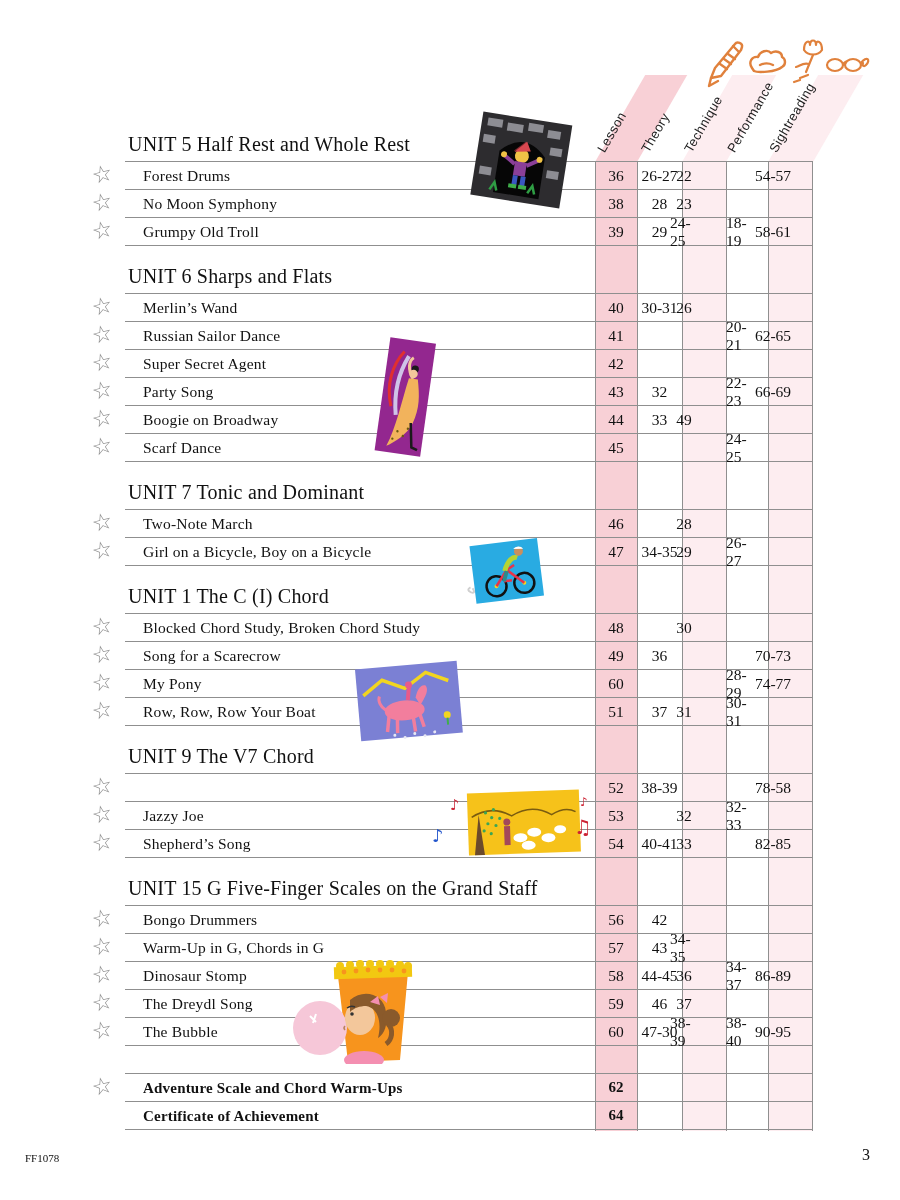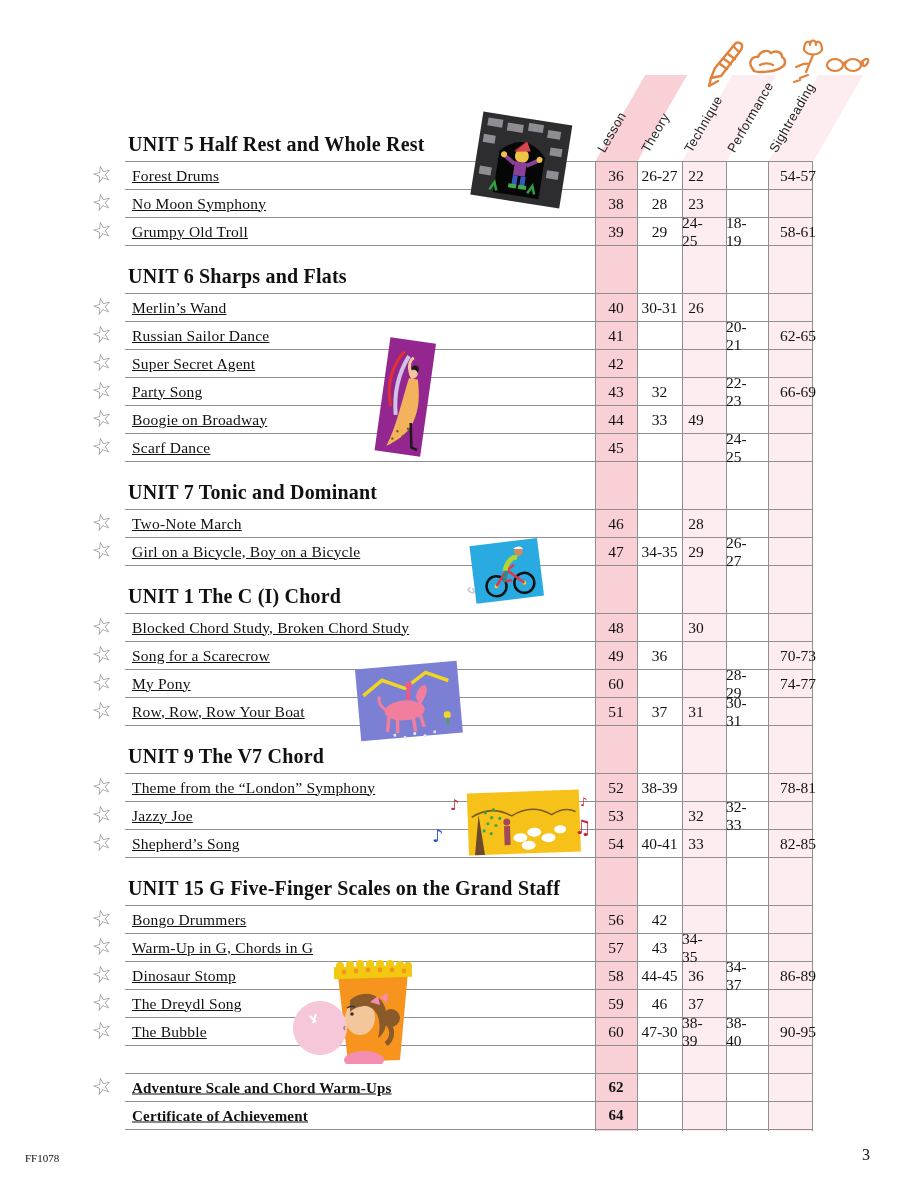--- a/index.html
+++ b/index.html
@@ -31,31 +31,31 @@
 
   
   .hicon{position:absolute;z-index:3;color:var(--accent);}
   #ic-pencil{left:703px;top:36px}#ic-hand{left:746px;top:44px}
   #ic-flower{left:792px;top:36px}#ic-glasses{left:824px;top:48px}
 
   
   #toc-rows{position:absolute;left:125px;top:130px;width:688px;z-index:2;}
   .heading{position:relative;height:48px;border-bottom:1px solid var(--line);box-sizing:border-box;}
   .heading.first{height:32px;}
-  .heading span{position:absolute;left:3px;bottom:5px;font-weight:bold;font-size:20px;
+  .heading span{position:absolute;left:3px;bottom:5px;font-weight:normal;font-size:20px;
                 letter-spacing:.2px;white-space:nowrap;}
   .row{position:relative;height:28px;border-bottom:1px solid var(--line);box-sizing:border-box;}
   .row .star{position:absolute;left:-33px;top:0px;font-size:23px;line-height:26px;color:#8f8f8f;
              transform:rotate(-14deg);}
-  .row .title{position:absolute;left:7px;top:50%;transform:translateY(-50%);
-              font-size:15.5px;letter-spacing:.2px;white-space:nowrap;text-decoration:underline;}
+  .row .title{position:absolute;left:18px;top:50%;transform:translateY(-50%);
+              font-size:15.5px;letter-spacing:.2px;white-space:nowrap;}
   .cell{position:absolute;top:0;height:100%;display:flex;align-items:center;justify-content:center;
         font-size:15.5px;}
-  .c0{left:470px;width:42px}.c1{left:512px;width:45px}.c2{left:557px;width:28px}
-  .c3{left:601px;width:22px}.c4{left:643px;width:60px}
+  .c0{left:470px;width:42px}.c1{left:512px;width:45px}.c2{left:545px;width:28px}
+  .c3{left:601px;width:22px}.c4{left:618px;width:60px}
   .row.bold .title,.row.bold .cell{font-weight:bold;font-size:15px;}
   .gaprow{position:relative;height:28px;border-bottom:1px solid var(--line);box-sizing:border-box;}
 
   
   .art{position:absolute;z-index:4;}
   #art-troll{left:466px;top:110px}
   #art-dancer{left:368px;top:332px}
   #art-cyclist{left:463px;top:537px}
   #art-pony{left:352px;top:660px}
   #art-shepherd{left:428px;top:784px}
@@ -268,26 +268,25 @@
         <div class="cell c1">37</div>
         <div class="cell c2">31</div>
         <div class="cell c3">30-31</div>
         <div class="cell c4"></div>
       </div>
       <div class="heading">
         <span>UNIT 9 The V7 Chord</span>
       </div>
       <div class="row">
         <span class="star">☆</span>
-        <span class="title">Theme from the “London” Symphony</span>
         <div class="cell c0">52</div>
         <div class="cell c1">38-39</div>
         <div class="cell c2"></div>
         <div class="cell c3"></div>
-        <div class="cell c4">78-81</div>
+        <div class="cell c4">78-58</div>
       </div>
       <div class="row">
         <span class="star">☆</span>
         <span class="title">Jazzy Joe</span>
         <div class="cell c0">53</div>
         <div class="cell c1"></div>
         <div class="cell c2">32</div>
         <div class="cell c3">32-33</div>
         <div class="cell c4"></div>
       </div>

